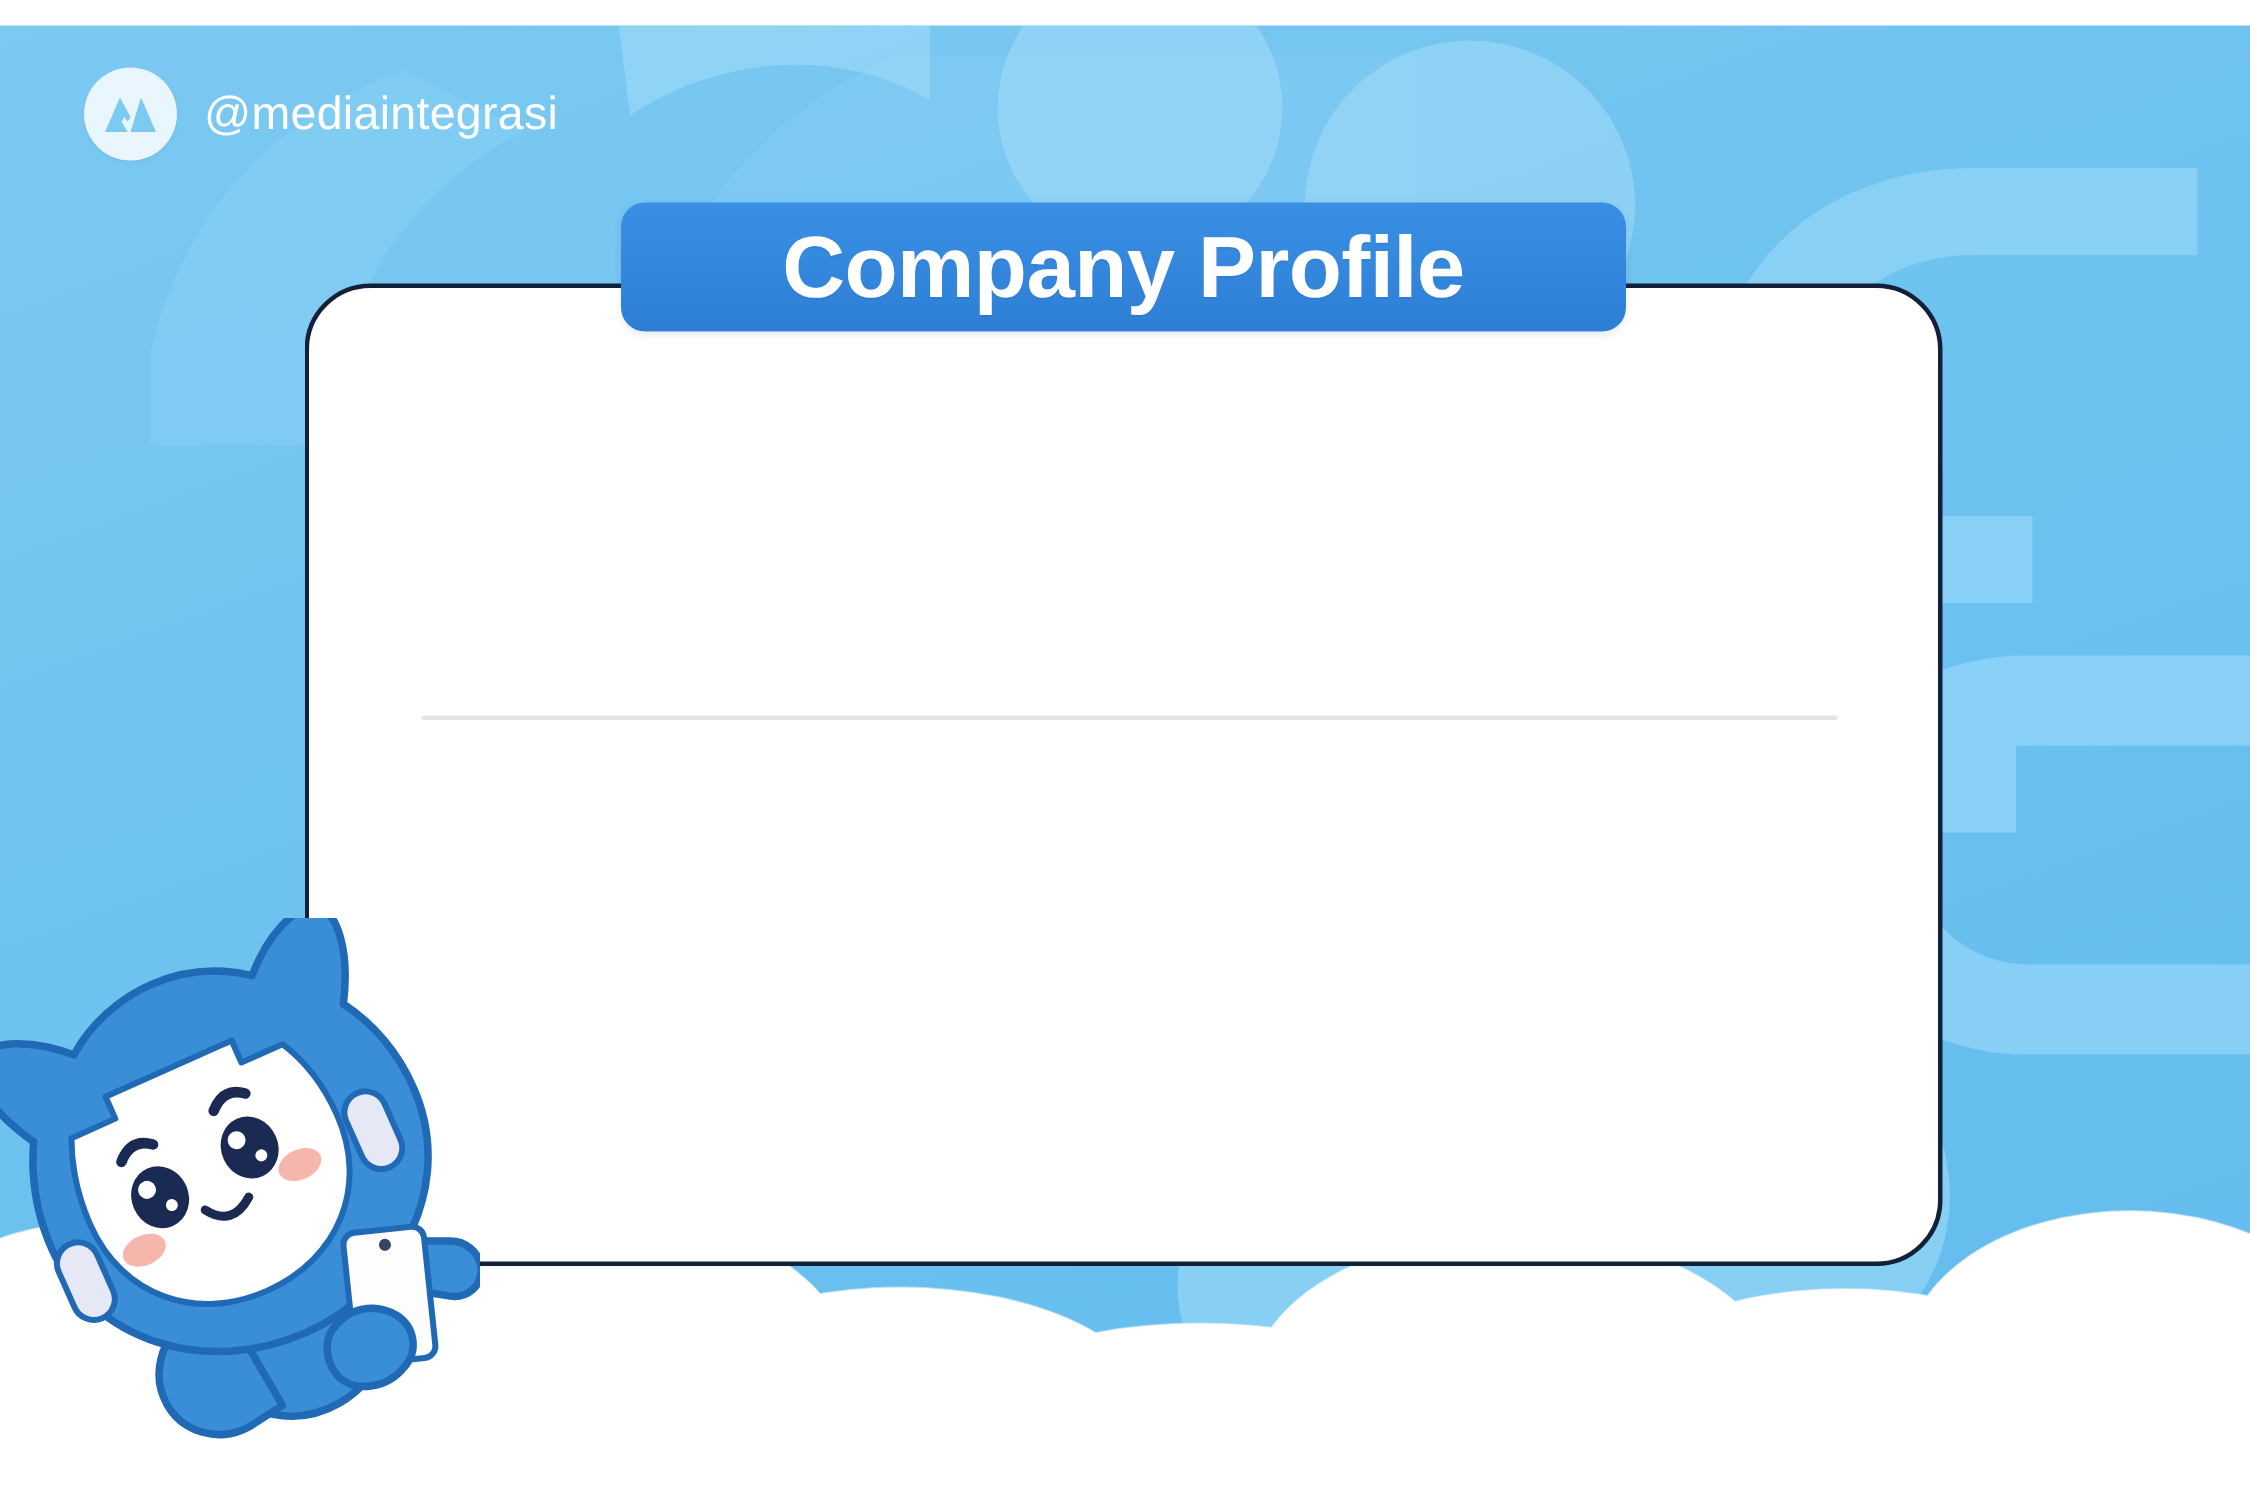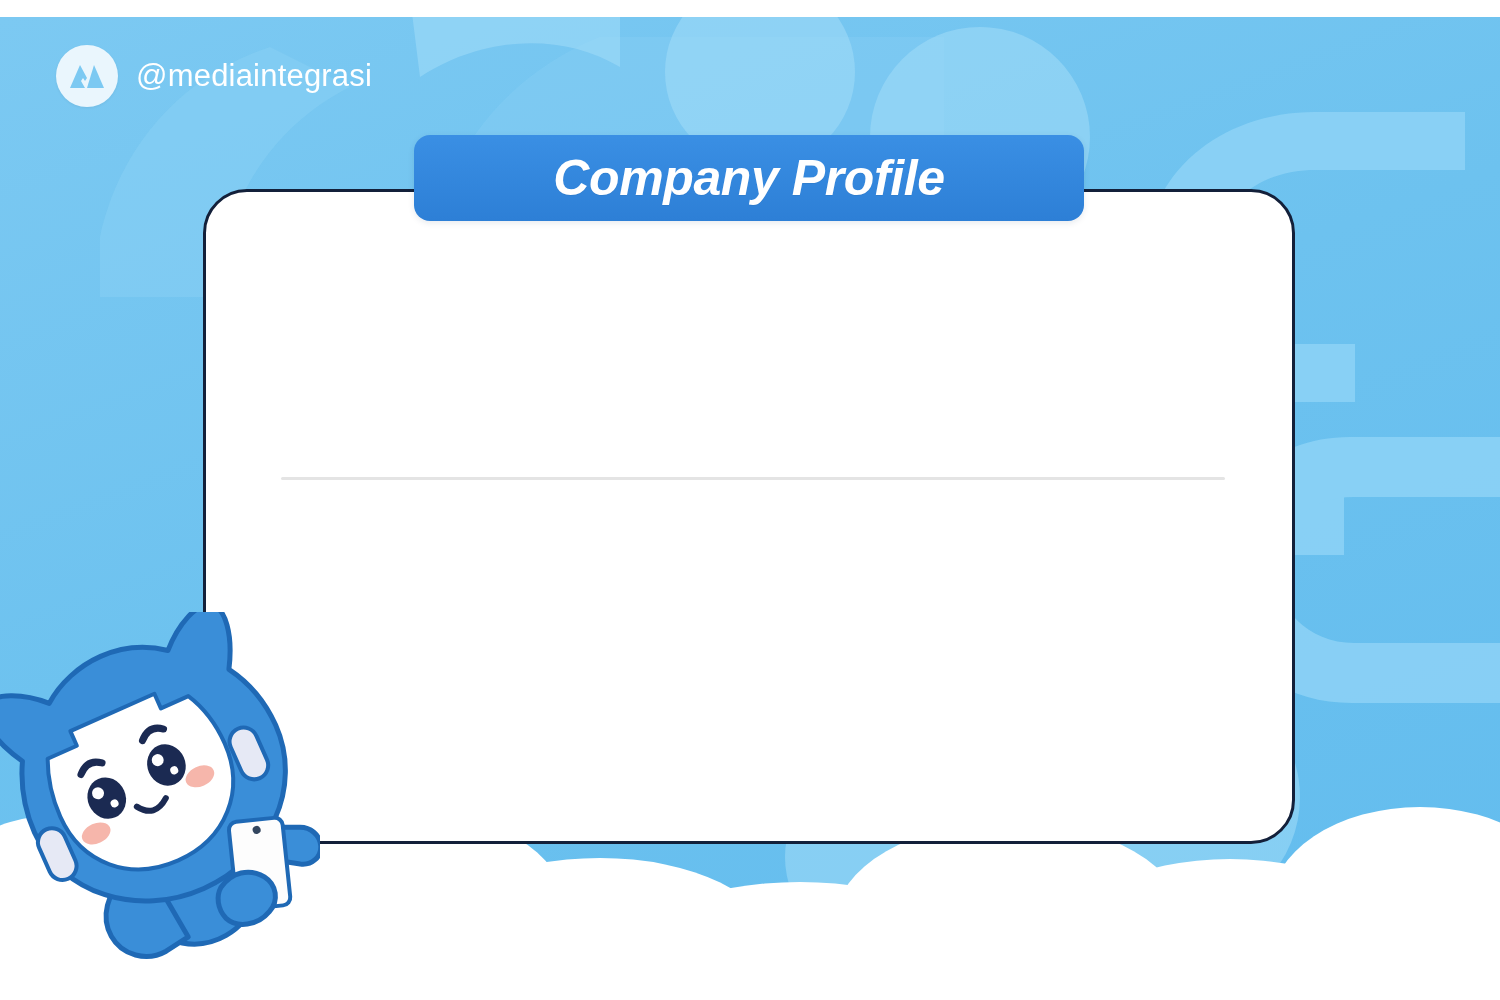--- a/index.html
+++ b/index.html
@@ -59,25 +59,24 @@
     left: 414px; top: 118px;
     width: 670px; height: 86px;
     background: linear-gradient(180deg, #3a8fe4 0%, #2d7fd6 100%);
     border-radius: 16px;
     display: flex; align-items: center; justify-content: center;
     z-index: 9;
     box-shadow: 0 2px 6px rgba(20,50,90,.10);
   }
   #title-chip-text {
     color: #ffffff;
-    font-size: 50px;
+    font-size: 58px;
     font-weight: 700;
     letter-spacing: -.4px;
     text-shadow: 0 1px 0 rgba(0,0,0,.05);
-    font-style: italic;
   }
 
   
   .pkg { position: absolute; display: flex; }
   #pkg-0 { left: 228px; top: 248px; width: 1040px; }
   #pkg-1 { left: 228px; top: 488px; width: 1040px; }
 
   .pkg-left { width: 330px; flex: 0 0 330px; padding-top: 4px; }
   #pkg-0 .pkg-left { padding-top: 24px; }
   #pkg-1 .pkg-left { padding-top: 78px; }

